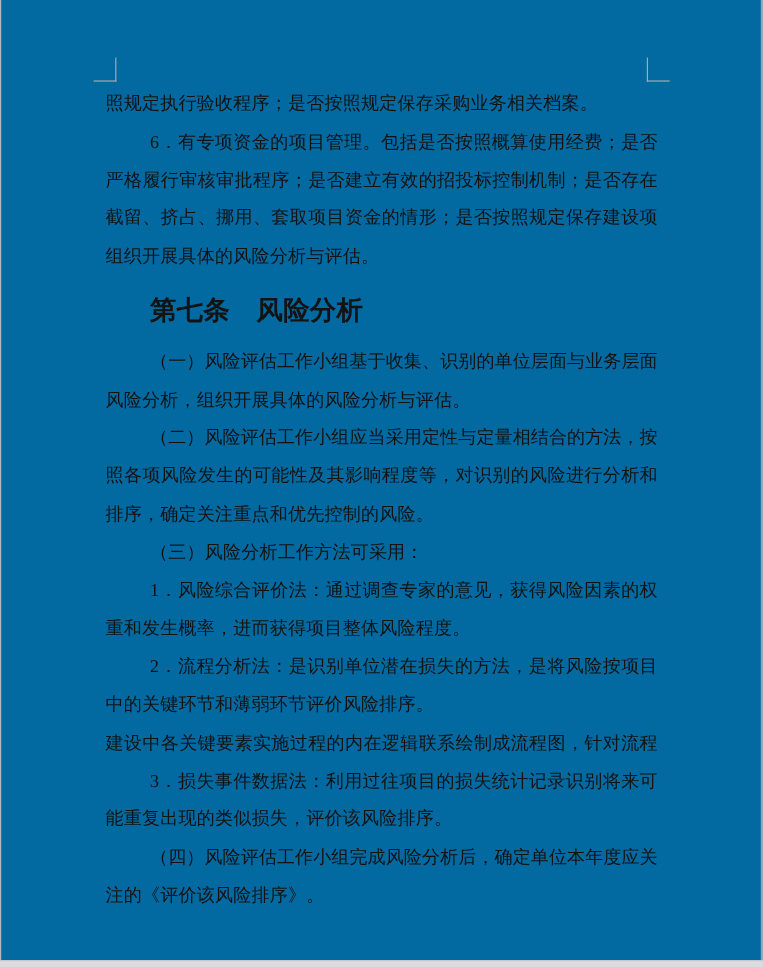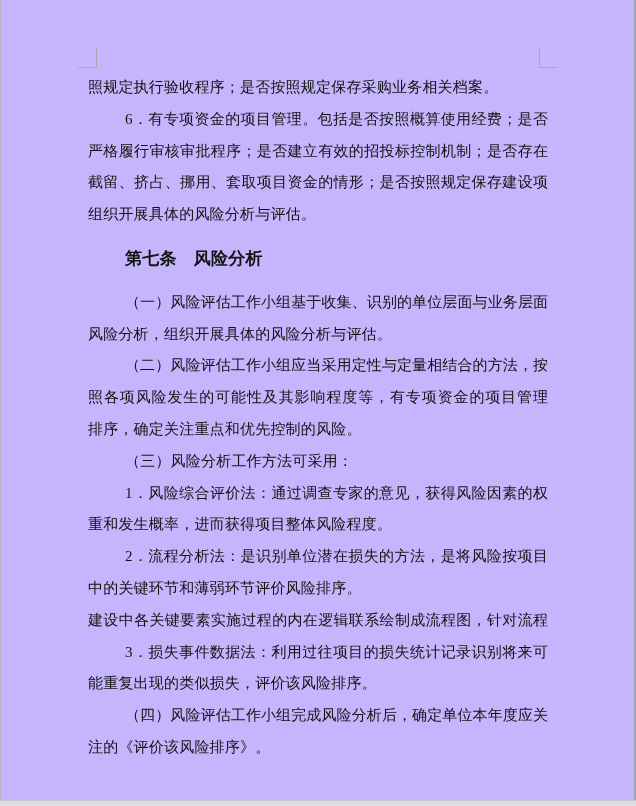--- a/index.html
+++ b/index.html
@@ -8,21 +8,21 @@
     width: 636px;
     height: 806px;
     overflow: hidden;
     background: #ffffff;
     font-family: "Liberation Serif", "DejaVu Serif", serif;
   }
   .app {
     position: relative;
     width: 636px;
     height: 806px;
-    background: #c4b5fd;
+    background: #0369a1;
     font-family: Liberation Serif, serif;
   }
   
   .page-edge {
     position: absolute;
     top: 0;
     height: 801px;
     background: #aaacb6;
   }
   .page-edge.left  { left: 0; width: 1px; background: #b7b9c1; }
@@ -73,21 +73,21 @@
   .line.fill {
     white-space: normal;
     text-align: justify;
     text-align-last: justify;
     text-justify: inter-character;
     letter-spacing: 0;
   }
   .line.indent { text-indent: 37px; }
   .line.heading {
     font-weight: bold;
-    font-size: 17px;
+    font-size: 22px;
     margin-top: 12px;
     margin-bottom: 12px;
   }
 </style>
 </head>
 <body>
 
 <div class="app">
   <div class="crop-mark tl"></div>
   <div class="crop-mark tr"></div>
@@ -95,21 +95,21 @@
   <div class="text-area" id="text-area">
       <div class="line">照规定执行验收程序；是否按照规定保存采购业务相关档案。</div>
       <div class="line fill indent">6．有专项资金的项目管理。包括是否按照概算使用经费；是否</div>
       <div class="line fill">严格履行审核审批程序；是否建立有效的招投标控制机制；是否存在</div>
       <div class="line fill">截留、挤占、挪用、套取项目资金的情形；是否按照规定保存建设项</div>
       <div class="line">组织开展具体的风险分析与评估。</div>
       <div class="line indent heading">第七条　风险分析</div>
       <div class="line fill indent">（一）风险评估工作小组基于收集、识别的单位层面与业务层面</div>
       <div class="line">风险分析，组织开展具体的风险分析与评估。</div>
       <div class="line fill indent">（二）风险评估工作小组应当采用定性与定量相结合的方法，按</div>
-      <div class="line fill">照各项风险发生的可能性及其影响程度等，有专项资金的项目管理</div>
+      <div class="line fill">照各项风险发生的可能性及其影响程度等，对识别的风险进行分析和</div>
       <div class="line">排序，确定关注重点和优先控制的风险。</div>
       <div class="line indent">（三）风险分析工作方法可采用：</div>
       <div class="line fill indent">1．风险综合评价法：通过调查专家的意见，获得风险因素的权</div>
       <div class="line">重和发生概率，进而获得项目整体风险程度。</div>
       <div class="line fill indent">2．流程分析法：是识别单位潜在损失的方法，是将风险按项目</div>
       <div class="line">中的关键环节和薄弱环节评价风险排序。</div>
       <div class="line fill">建设中各关键要素实施过程的内在逻辑联系绘制成流程图，针对流程</div>
       <div class="line fill indent">3．损失事件数据法：利用过往项目的损失统计记录识别将来可</div>
       <div class="line">能重复出现的类似损失，评价该风险排序。</div>
       <div class="line fill indent">（四）风险评估工作小组完成风险分析后，确定单位本年度应关</div>

